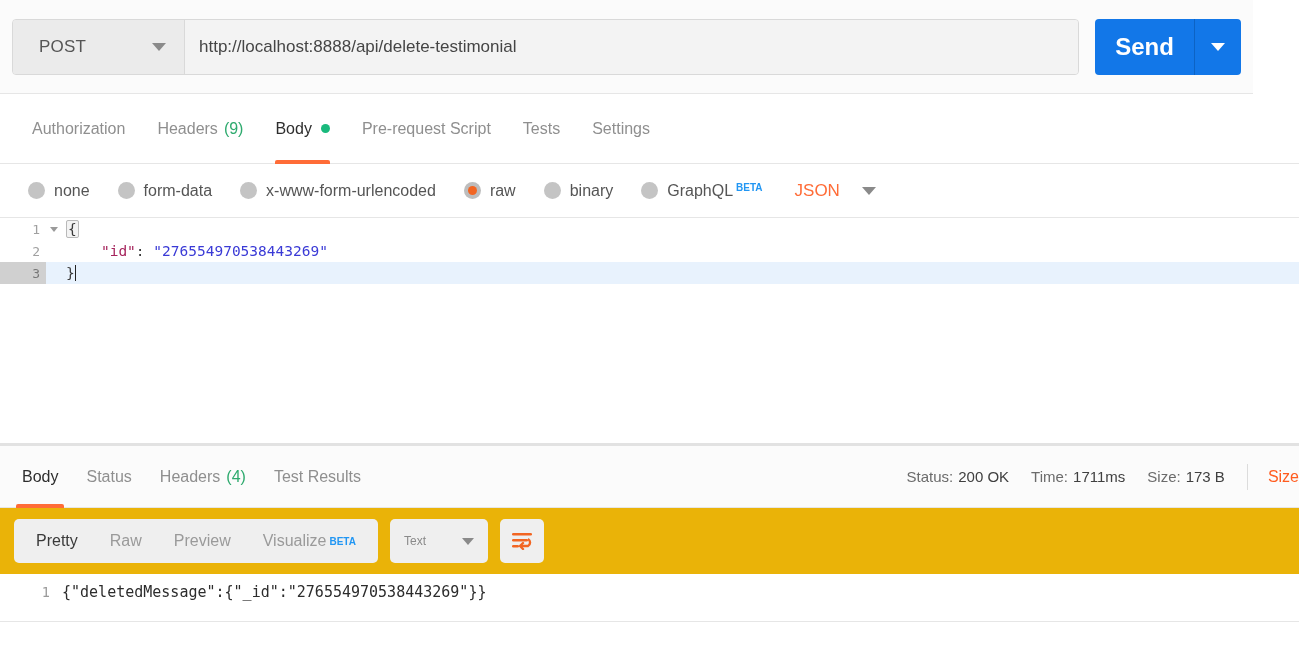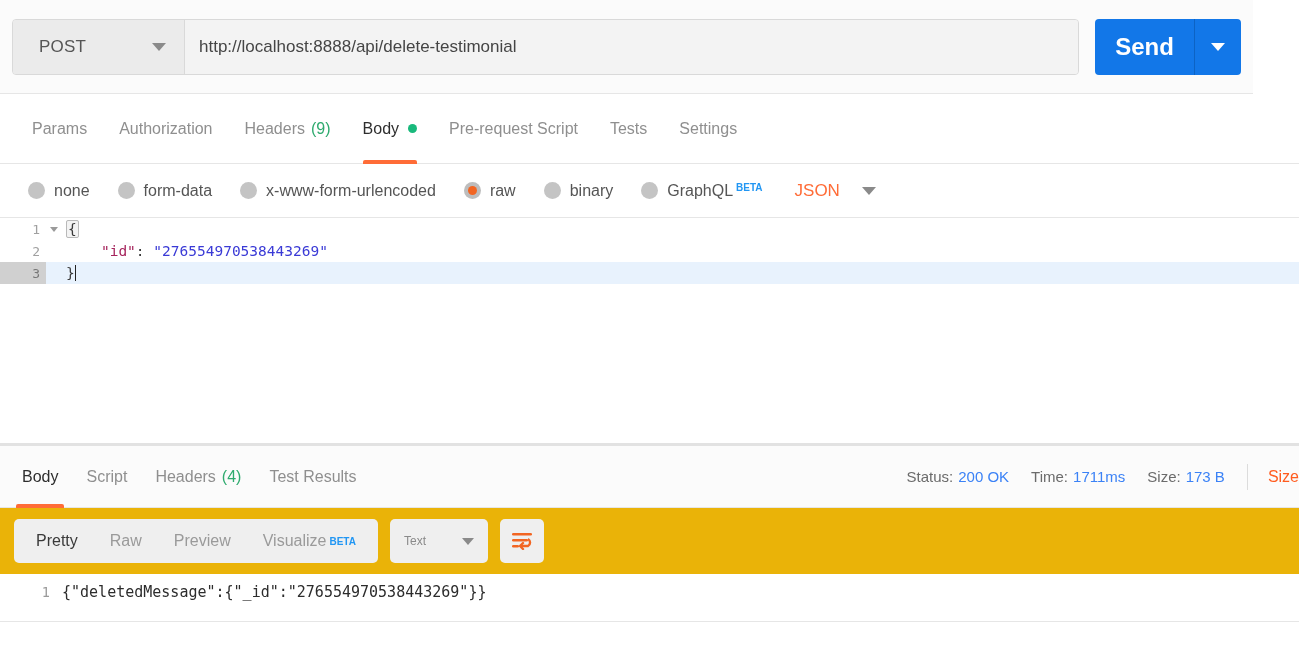--- a/index.html
+++ b/index.html
@@ -164,21 +164,21 @@
   .rtab.active::after {
     content:""; position:absolute; left:8px; right:8px; bottom:0;
     height:4px; background:#ff6c37; border-radius:2px 2px 0 0;
   }
   .rtab .count { color:#2eaa6e; margin-left:6px; }
   .resp-meta {
     margin-left:auto; display:flex; align-items:center;
     padding-right:0; font-size:15px; color:#6b6b6b;
   }
   .meta-item { margin-right:22px; white-space:nowrap; }
-  .meta-val { color:#3b82f6; margin-left:5px; }
+  .meta-val { color:#404040; margin-left:5px; }
   .meta-sep { width:1px; height:26px; background:#dcdcdc; margin-right:20px; }
   .save-link { color:#ff5c1f; font-size:16px; cursor:pointer; }
 
   
   .resp-toolbar {
     position:absolute; left:0; top:508px; width:1299px; height:66px;
     background:#eab308; display:flex; align-items:center; padding-left:14px;
   }
   .seg-group {
     display:flex; align-items:center; background:#efefef;
@@ -236,23 +236,20 @@
     </div>
     <div class="send-group">
       <div class="send-btn">Send</div>
       <div class="send-caret-btn">
         <span class="caret-white"></span>
       </div>
     </div>
   </div>
 
   <div class="req-tabs">
-    <div class="tab">
-        <span>Params</span>
-      </div>
     <div class="tab">
         <span>Authorization</span>
       </div>
     <div class="tab">
       <span>Headers</span>
       <span class="count">(9)</span>
     </div>
     <div class="tab active">
       <span>Body</span>
       <span class="green-dot"></span>
@@ -320,21 +317,21 @@
     </div>
   </div>
 
   <div class="pane-divider"></div>
 
   <div class="resp-tabs">
     <div class="rtab active">
         <span>Body</span>
       </div>
     <div class="rtab">
-        <span>Script</span>
+        <span>Status</span>
       </div>
     <div class="rtab">
       <span>Headers</span>
       <span class="count">(4)</span>
     </div>
     <div class="rtab">
         <span>Test Results</span>
       </div>
 
     <div class="resp-meta">

